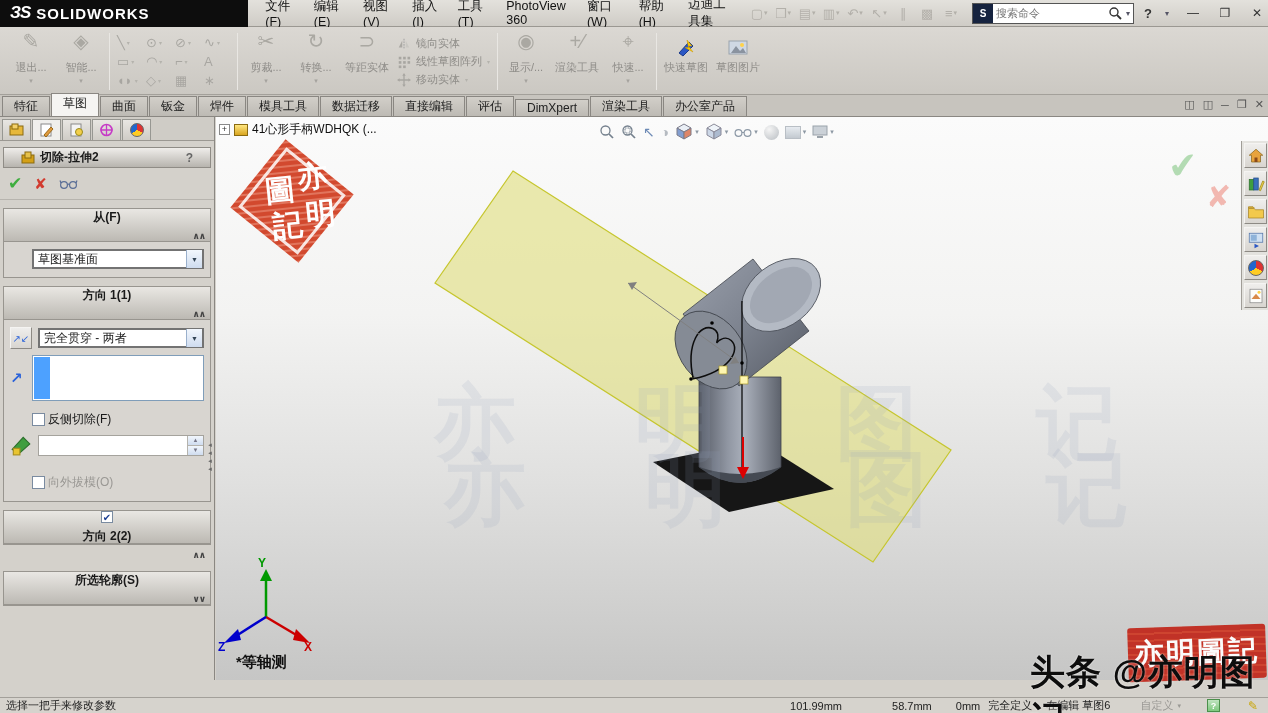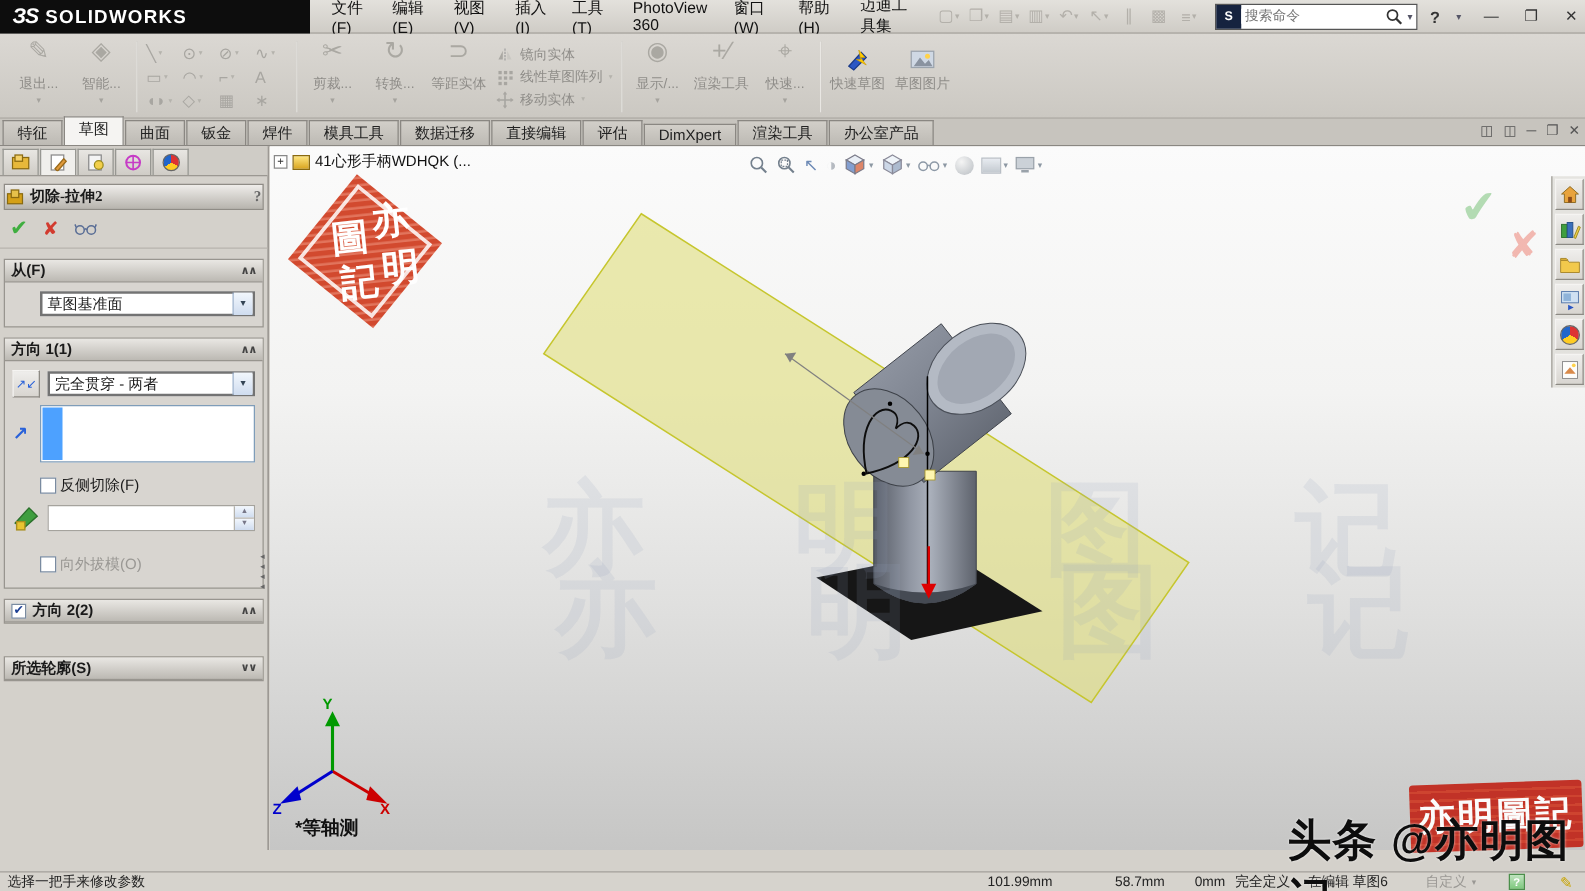--- a/index.html
+++ b/index.html
@@ -44,28 +44,28 @@
   .tabrow { position:absolute; left:0; top:95px; width:1268px; height:22px; background:#c7c4be; border-bottom:1px solid #8a8782; display:flex; align-items:flex-end; padding-left:2px; }
   .rtab { padding:1px 11px; font-size:12px; border:1px solid #8a8782; border-bottom:none; background:linear-gradient(#d2cfc9,#bdbab4); margin-right:1px; color:#222; }
   .rtab.active { background:#f5f4f2; font-weight:normal; padding-bottom:4px; }
   .docctrls { position:absolute; right:4px; top:3px; display:flex; gap:8px; align-items:center; color:#555; font-size:11px; }
 
   
   .leftpanel { position:absolute; left:0; top:117px; width:215px; height:563px; background:#d4d1cb; border-right:1px solid #8a8782; }
   .pmtabs { height:24px; display:flex; align-items:flex-end; gap:1px; padding:2px 0 0 2px; background:#cfccc6; border-bottom:1px solid #9b9892; }
   .pmtab { width:29px; height:21px; display:flex; align-items:center; justify-content:center; border:1px solid #979792; border-bottom:none; background:linear-gradient(#e8e6e2,#cfccc6); }
   .pmtab.active { background:#f0efec; }
-  .pmheader { margin:6px 3px 0 3px; height:21px; background:linear-gradient(#efedea,#b7b4ae); border:1px solid #8f8c86; display:flex; align-items:center; padding:0 1px; gap:5px;font-family:Liberation Serif, serif; }
+  .pmheader { margin:6px 3px 0 3px; height:21px; background:linear-gradient(#efedea,#b7b4ae); border:1px solid #8f8c86; display:flex; align-items:center; padding:0 17px; gap:5px; }
   .pmheader b { font-size:12px; }
   .pmhelp { margin-left:auto; color:#666; font-weight:bold; font-size:12px; }
   .pmactions { display:flex; align-items:center; gap:12px; padding:5px 8px; border-bottom:1px solid #b7b4ae; }
   .okicon { color:#3fae3f; font-size:17px; font-weight:bold; }
   .cancelicon { color:#d23b2f; font-size:15px; font-weight:bold; }
   .group { margin:8px 3px 0 3px; border:1px solid #98958f; background:#d8d5d0; }
-  .grouphdr { height:18px; background:linear-gradient(#e9e7e3,#bcb9b3); border-bottom:1px solid #98958f; display:flex; align-items:center; font-weight:bold; font-size:12px; padding:0 5px; gap:5px; }
+  .grouphdr { height:33px; background:linear-gradient(#e9e7e3,#bcb9b3); border-bottom:1px solid #98958f; display:flex; align-items:center; font-weight:bold; font-size:12px; padding:0 5px; gap:5px;flex-direction:column; }
   .chev { margin-left:auto; color:#444; font-size:9px; letter-spacing:-1px; }
   .gbody { padding:7px 6px 8px 6px; position:relative; }
   .combo { height:20px; background:#fff; border:2px solid #737373; display:flex; align-items:center; font-size:12px; padding-left:4px; }
   .combo .dd { margin-left:auto; width:16px; height:18px; background:linear-gradient(#f2f7fd,#cfdcef); border-left:1px solid #9ab0cc; display:flex; align-items:center; justify-content:center; font-size:7px; color:#345; }
   .indent { margin-left:22px; }
   .rowfield { display:flex; align-items:center; gap:6px; margin-top:6px; }
   .sqbtn { width:22px; height:22px; border:1px solid; border-color:#f5f4f2 #8d8a84 #8d8a84 #f5f4f2; background:linear-gradient(#efeeec,#d8d5d0); display:flex; align-items:center; justify-content:center; font-size:10px; color:#2a62d9; }
   .listbox { position:relative; flex:1; height:46px; background:#fff; border:1px solid #7f9db9; }
   .listsel { position:absolute; left:1px; top:1px; bottom:1px; width:16px; background:#4da1ff; }
   .bluearrow { color:#2a62d9; font-size:15px; font-weight:bold; width:16px; }

